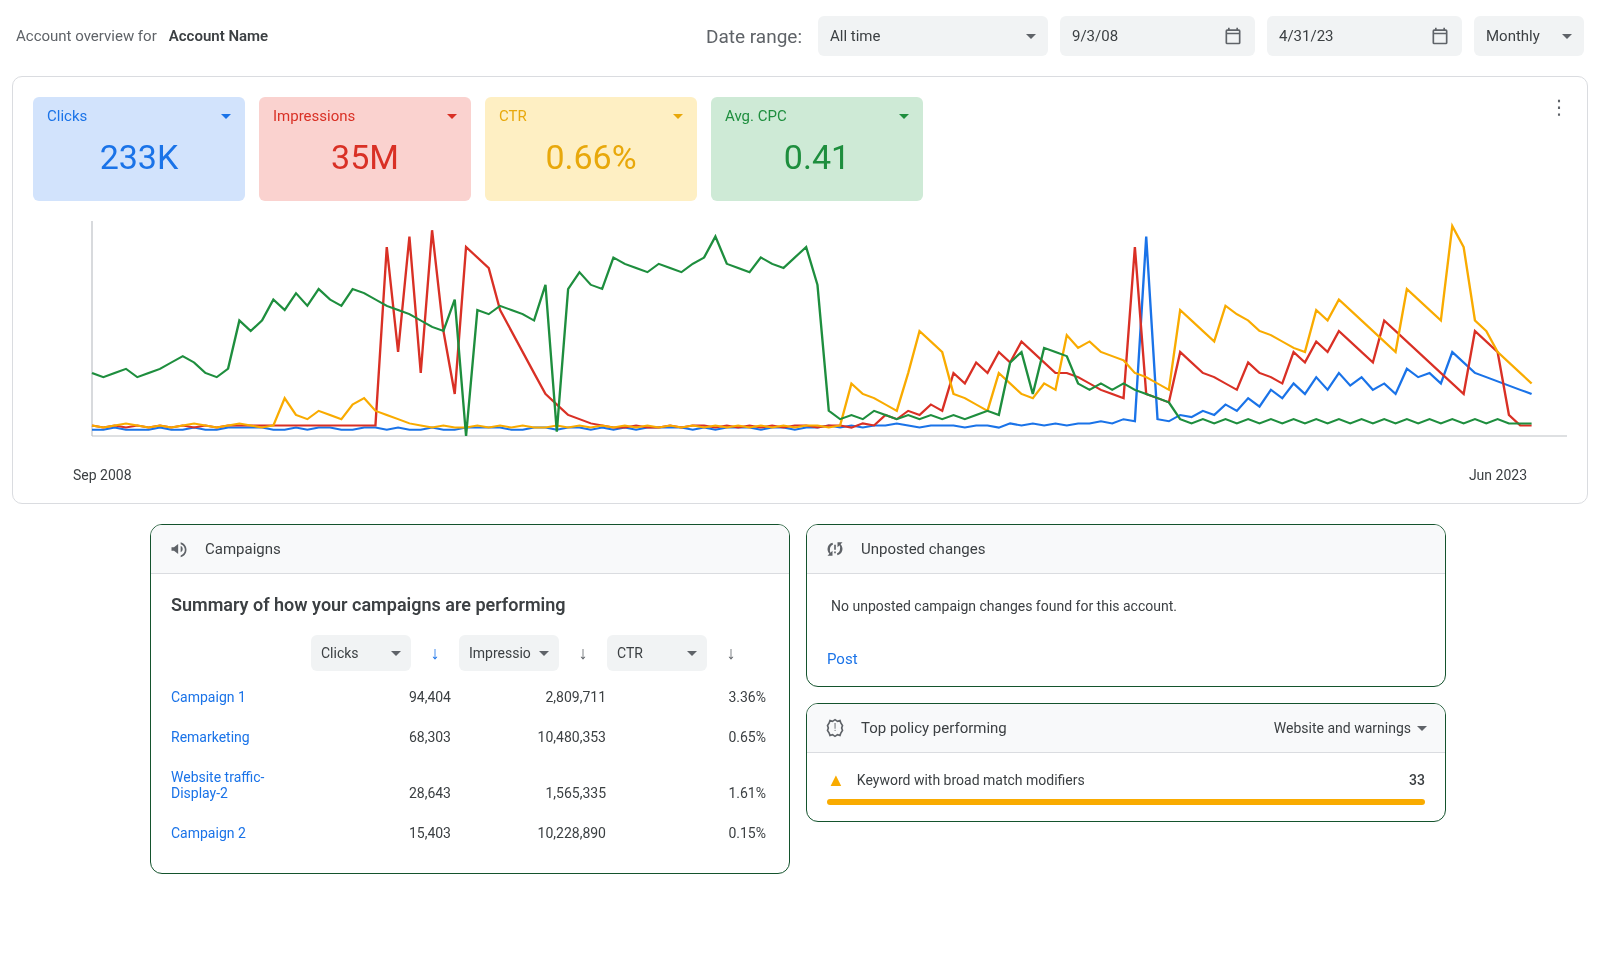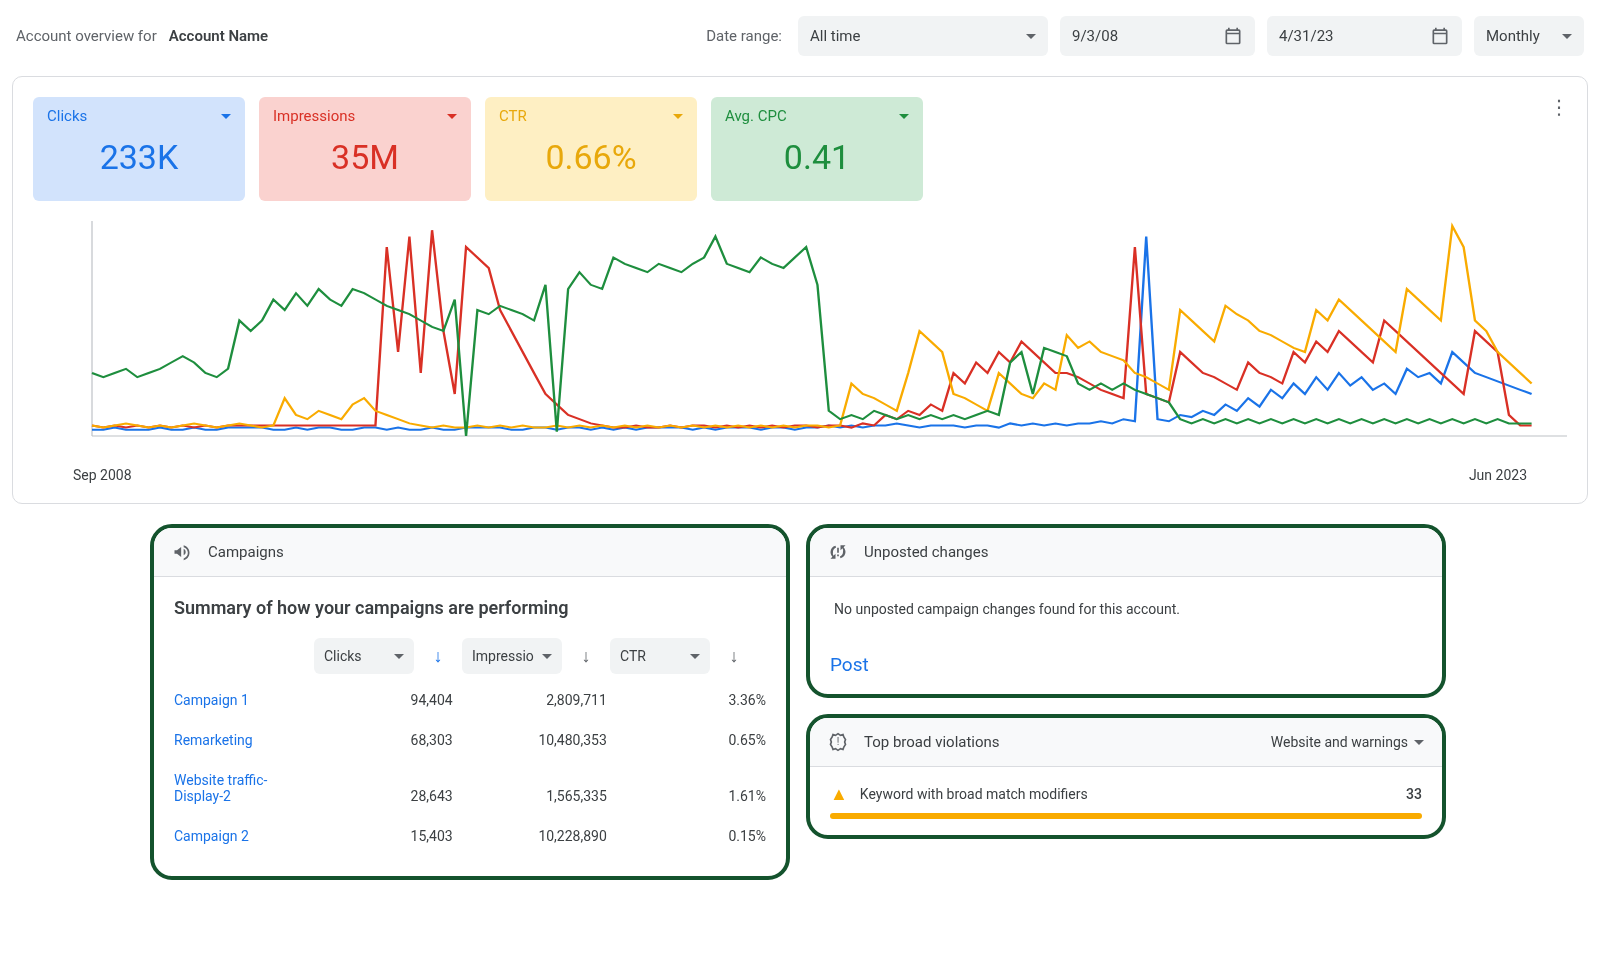--- a/index.html
+++ b/index.html
@@ -1,59 +1,59 @@
 <!DOCTYPE html>
 <html><head>
 <meta charset="utf-8">
 <style>
 * { box-sizing: border-box; margin: 0; padding: 0; }
 body { font-family: Roboto, Arial, sans-serif; background: #fff; color: #3c4043; width: 1600px; height: 966px; overflow: hidden; }
 .header { display: flex; align-items: center; padding: 16px 16px 8px; gap: 12px; }
 .head-label { color: #5f6368; font-size: 15px; }
 .head-account { font-weight: 600; color: #3c4043; font-size: 15px; }
 .spacer { flex: 1; }
-.range-label { color: #5f6368; font-size: 15px; margin-right: 4px; }
+.range-label { color: #5f6368; font-size: 19px; margin-right: 4px; }
 .select, .datefield, .periodsel { display: flex; align-items: center; background: #f1f3f4; border-radius: 6px; height: 40px; padding: 0 12px; font-size: 15px; color: #3c4043; cursor: pointer; }
-.select { width: 250px; justify-content: space-between; }
+.select { width: 230px; justify-content: space-between; }
 .datefield { width: 195px; justify-content: space-between; }
 .periodsel { width: 110px; justify-content: space-between; }
 .caret { width: 0; height: 0; border-left: 5px solid transparent; border-right: 5px solid transparent; border-top: 5px solid #5f6368; }
 .card { border: 1px solid #dadce0; border-radius: 10px; margin: 12px 12px 0; padding: 20px; position: relative; }
 .metrics { display: flex; gap: 14px; }
 .metric { width: 212px; height: 104px; border-radius: 6px; padding: 10px 14px; display: flex; flex-direction: column; }
 .metric-head { display: flex; align-items: center; justify-content: space-between; font-size: 15px; }
 .metric-value { font-size: 34px; font-weight: 400; text-align: center; margin-top: 12px; }
 .m-blue { background: #d2e3fc; } .m-blue .metric-head, .m-blue .metric-value { color: #1a73e8; } .m-blue .caret { border-top-color: #1a73e8; }
 .m-red { background: #fad2cf; } .m-red .metric-head, .m-red .metric-value { color: #d93025; } .m-red .caret { border-top-color: #d93025; }
 .m-yellow { background: #feefc3; } .m-yellow .metric-head, .m-yellow .metric-value { color: #e8a80b; } .m-yellow .caret { border-top-color: #e8a80b; }
 .m-green { background: #ceead6; } .m-green .metric-head, .m-green .metric-value { color: #1e8e3e; } .m-green .caret { border-top-color: #1e8e3e; }
 .menu-dots { position: absolute; top: 18px; right: 18px; color: #5f6368; font-size: 20px; cursor: pointer; }
 .chart { margin-top: 20px; }
 .chart svg { width: 100%; height: 240px; display: block; }
 .chart-labels { display: flex; justify-content: space-between; font-size: 14px; color: #3c4043; padding: 0 40px; margin-top: 6px; }
 .row2 { display: flex; gap: 16px; padding: 20px 150px 0; }
-.panel { border: 4px solid #14532d; border-radius: 22px; overflow: hidden; }
+.panel { border: 1px solid #14532d; border-radius: 12px; overflow: hidden; }
 .panel-left { width: 640px; }
 .panel-right { width: 640px; display: flex; flex-direction: column; gap: 16px; }
 .panel-head { background: #f8f9fa; display: flex; align-items: center; gap: 16px; padding: 14px 18px; font-size: 15px; color: #3c4043; border-bottom: 1px solid #dadce0; }
 .summary-title { font-size: 18px; font-weight: 600; padding: 20px 20px 14px; color: #3c4043; }
 .table { padding: 0 20px 20px; }
 .thead { display: flex; align-items: center; gap: 10px; padding: 6px 0; }
 .colname { width: 130px; }
 .pill { display: flex; align-items: center; justify-content: space-between; background: #f1f3f4; border-radius: 6px; height: 36px; padding: 0 10px; font-size: 14px; cursor: pointer; }
 .pill.c1 { width: 100px; } .pill.c2 { width: 100px; } .pill.c3 { width: 100px; }
 .sortbtn { width: 28px; height: 36px; display: flex; align-items: center; justify-content: center; color: #5f6368; cursor: pointer; }
 .sortbtn.active { color: #1a73e8; }
 .arrow-down { font-size: 18px; }
 .trow { display: flex; align-items: flex-end; padding: 12px 0; font-size: 14px; }
 .trow .rname { width: 120px; color: #1a73e8; cursor: pointer; }
 .trow .rv { text-align: right; }
 .rv1 { width: 130px; margin-left: 30px;} .rv2 { width: 155px; } .rv3 { width: 160px; }
 .msg-body { padding: 24px; text-align: left; font-size: 14px; color: #3c4043; }
-.link-action { padding: 12px 20px 18px; color: #1a73e8; font-size: 19px; cursor: pointer; }
+.link-action { padding: 12px 20px 18px; color: #1a73e8; font-size: 15px; cursor: pointer; }
 .policy-head { display: flex; align-items: center; justify-content: space-between; }
 .dropdown-inline { display: flex; align-items: center; gap: 6px; color: #3c4043; font-size: 14px; cursor: pointer; }
 .policy-row { display: flex; align-items: center; justify-content: space-between; padding: 16px 20px 8px; font-size: 14px; }
 .policy-row .icon { color: #f9ab00; font-size: 18px; margin-right: 12px; }
 .bar { height: 6px; background: #f9ab00; margin: 0 20px 16px; border-radius: 3px; }
 .icon-svg { width: 20px; height: 20px; flex-shrink: 0; }
 .cal-icon { color: #5f6368; }
 </style>
 </head>
 <body>
@@ -208,21 +208,21 @@
       <div class="link-action">Post</div>
     </div>
 
     <div class="panel">
       <div class="panel-head policy-head">
         <div style="display:flex;align-items:center;gap:16px;">
           <svg class="icon-svg" viewBox="0 0 24 24">
               <path fill="none" stroke="#5f6368" stroke-width="2" d="M12 2l3 2 3-1 1 3 2 3-1 3 1 3-2 3-1 3-3-1-3 2-3-2-3 1-1-3-2-3 1-3-1-3 2-3 1-3 3 1 3-2z"></path>
               <text x="12" y="16" text-anchor="middle" font-size="12" fill="#5f6368">!</text>
             </svg>
-          <span>Top broad violations</span>
+          <span>Top policy performing</span>
         </div>
         <div class="dropdown-inline">
           <span>Website and warnings</span>
           <span class="caret"></span>
         </div>
       </div>
       <div class="policy-row">
         <div style="display:flex;align-items:center;">
           <span class="icon">▲</span>
           <span>Keyword with broad match modifiers</span>

